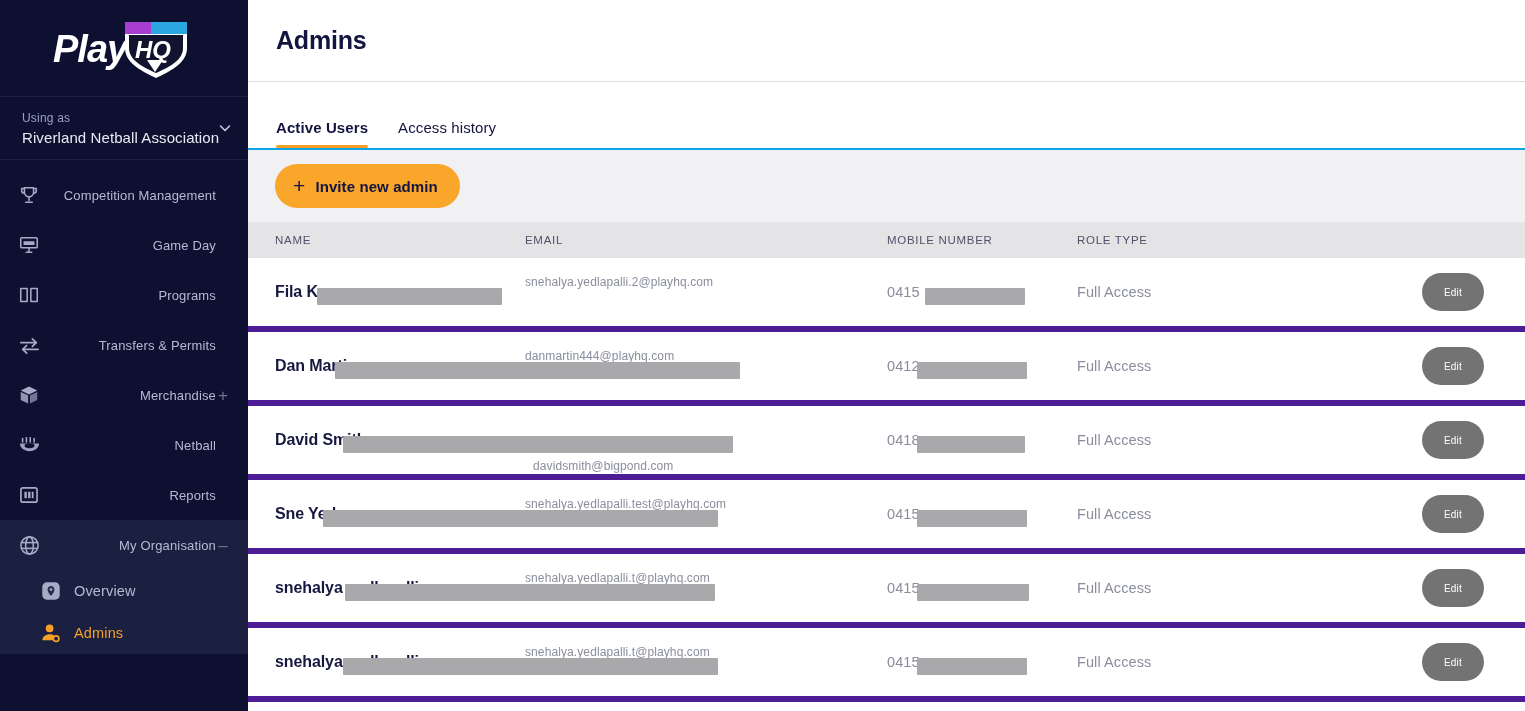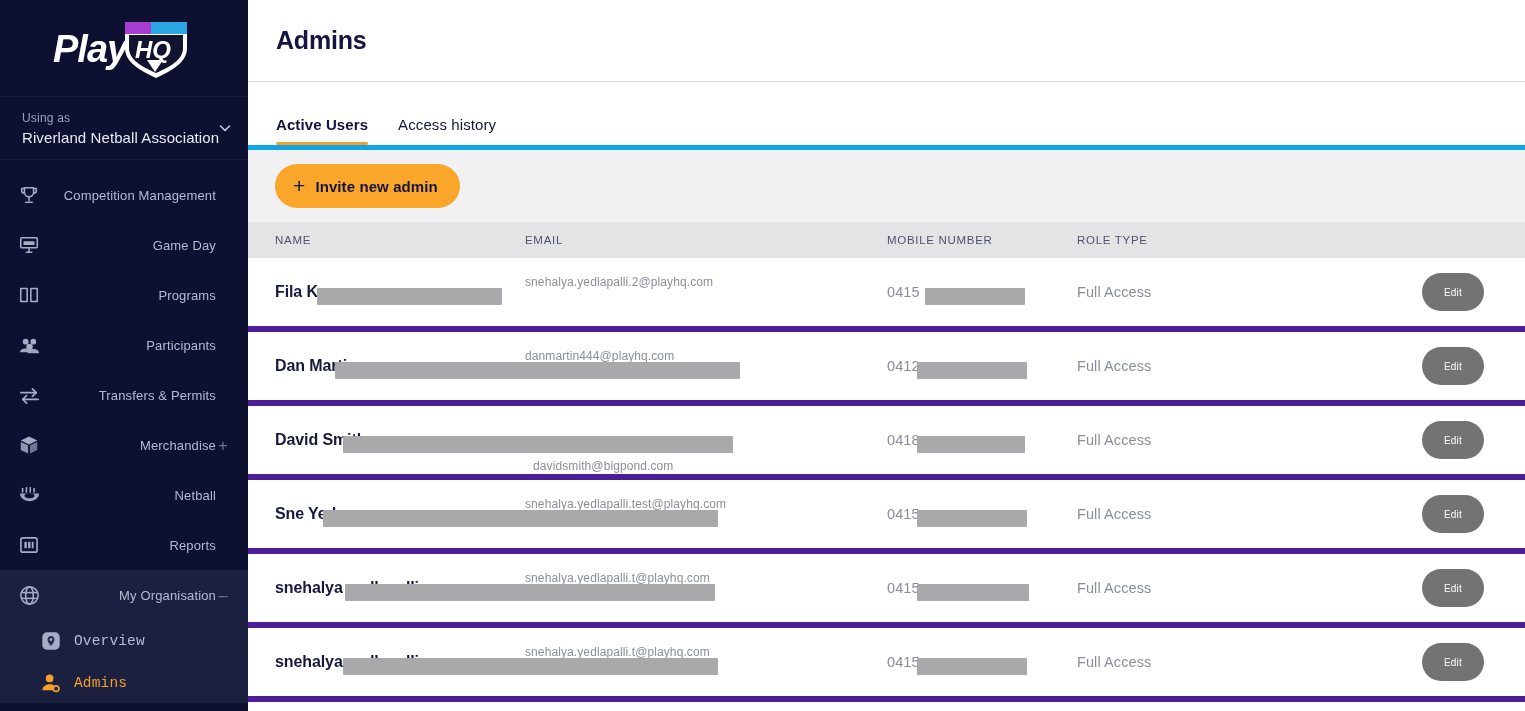--- a/index.html
+++ b/index.html
@@ -104,21 +104,20 @@
     user-select: none;
   }
 
   .nav-group.expanded { background: #1b1f40; }
   .nav-subitem {
     height: 42px;
     display: flex;
     align-items: center;
     padding: 0 18px 0 40px;
     cursor: pointer;
-    font-family: Liberation Mono, monospace;
   }
   .sub-icon {
     width: 22px; height: 22px;
     flex: 0 0 22px;
     margin-right: 12px;
     display: flex; align-items: center; justify-content: center;
   }
   .sub-label { font-size: 14.5px; color: #b6bad1; letter-spacing: .15px; }
   .nav-subitem.active .sub-label { color: #f6a028; }
 
@@ -148,21 +147,21 @@
   }
   .page-title {
     font-size: 25px;
     font-weight: 700;
     color: #131440;
     letter-spacing: -0.2px;
   }
 
   .tabbar {
     height: 68px;
-    border-bottom: 5px solid #0ea5e9;
+    border-bottom: 2px solid #0ea5e9;
     display: flex;
     align-items: flex-end;
     padding: 0 28px;
     background: #fff;
   }
   .tab {
     position: relative;
     font-size: 15px;
     color: #131440;
     padding: 0 0 12px 0;
@@ -353,33 +352,20 @@
           <svg width="22" height="22" viewBox="0 0 24 24" fill="none" stroke="#a7abc6" stroke-width="1.7" stroke-linejoin="round" aria-hidden="true">
             <path d="M3 5h7v14H3z"></path>
               <path d="M14 5h7v14h-7z"></path>
             <path d="M10 5h4v14h-4" stroke="none"></path>
           </svg>
         </span>
         <span class="nav-label">Programs</span>
         <span class="nav-affordance"></span>
       </div>
 
-      <div class="nav-item">
-        <span class="nav-icon">
-          <svg width="23" height="23" viewBox="0 0 24 24" fill="#a7abc6" aria-hidden="true">
-            <circle cx="8" cy="8" r="3"></circle>
-              <circle cx="16" cy="8" r="3"></circle>
-            <circle cx="12" cy="13.5" r="3.4"></circle>
-            <path d="M2 19c0-2.6 2.6-4 6-4s6 1.4 6 4z" opacity="0.95"></path>
-            <path d="M10 20c0-2.8 2.8-4.4 6-4.4s6 1.6 6 4.4z" opacity="0.95"></path>
-          </svg>
-        </span>
-        <span class="nav-label">Participants</span>
-        <span class="nav-affordance"></span>
-      </div>
 
       <div class="nav-item">
         <span class="nav-icon">
           <svg width="23" height="23" viewBox="0 0 24 24" fill="none" stroke="#a7abc6" stroke-width="1.8" stroke-linecap="round" stroke-linejoin="round" aria-hidden="true">
             <path d="M3 9h16"></path>
               <path d="M15 5l4 4-4 4"></path>
             <path d="M21 16H5"></path>
               <path d="M9 12l-4 4 4 4"></path>
           </svg>
         </span>

